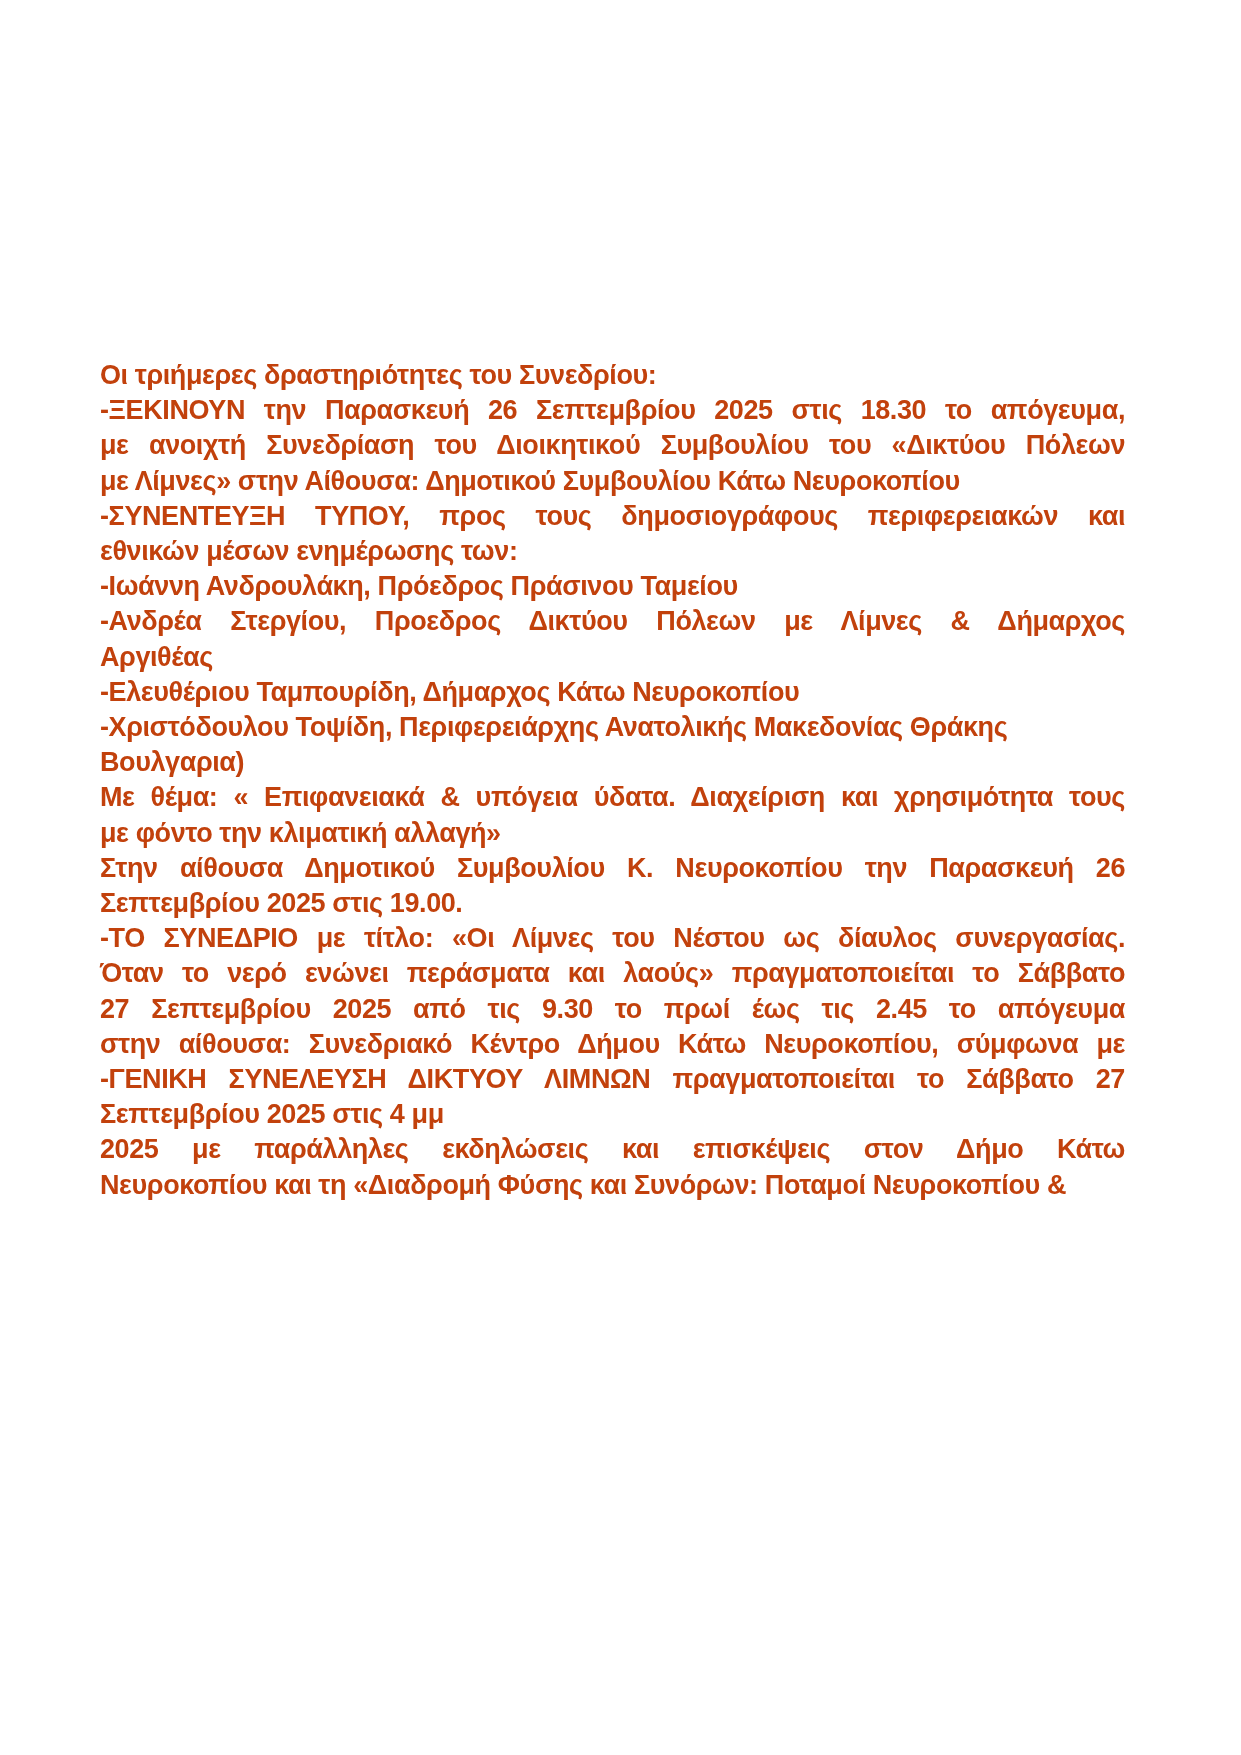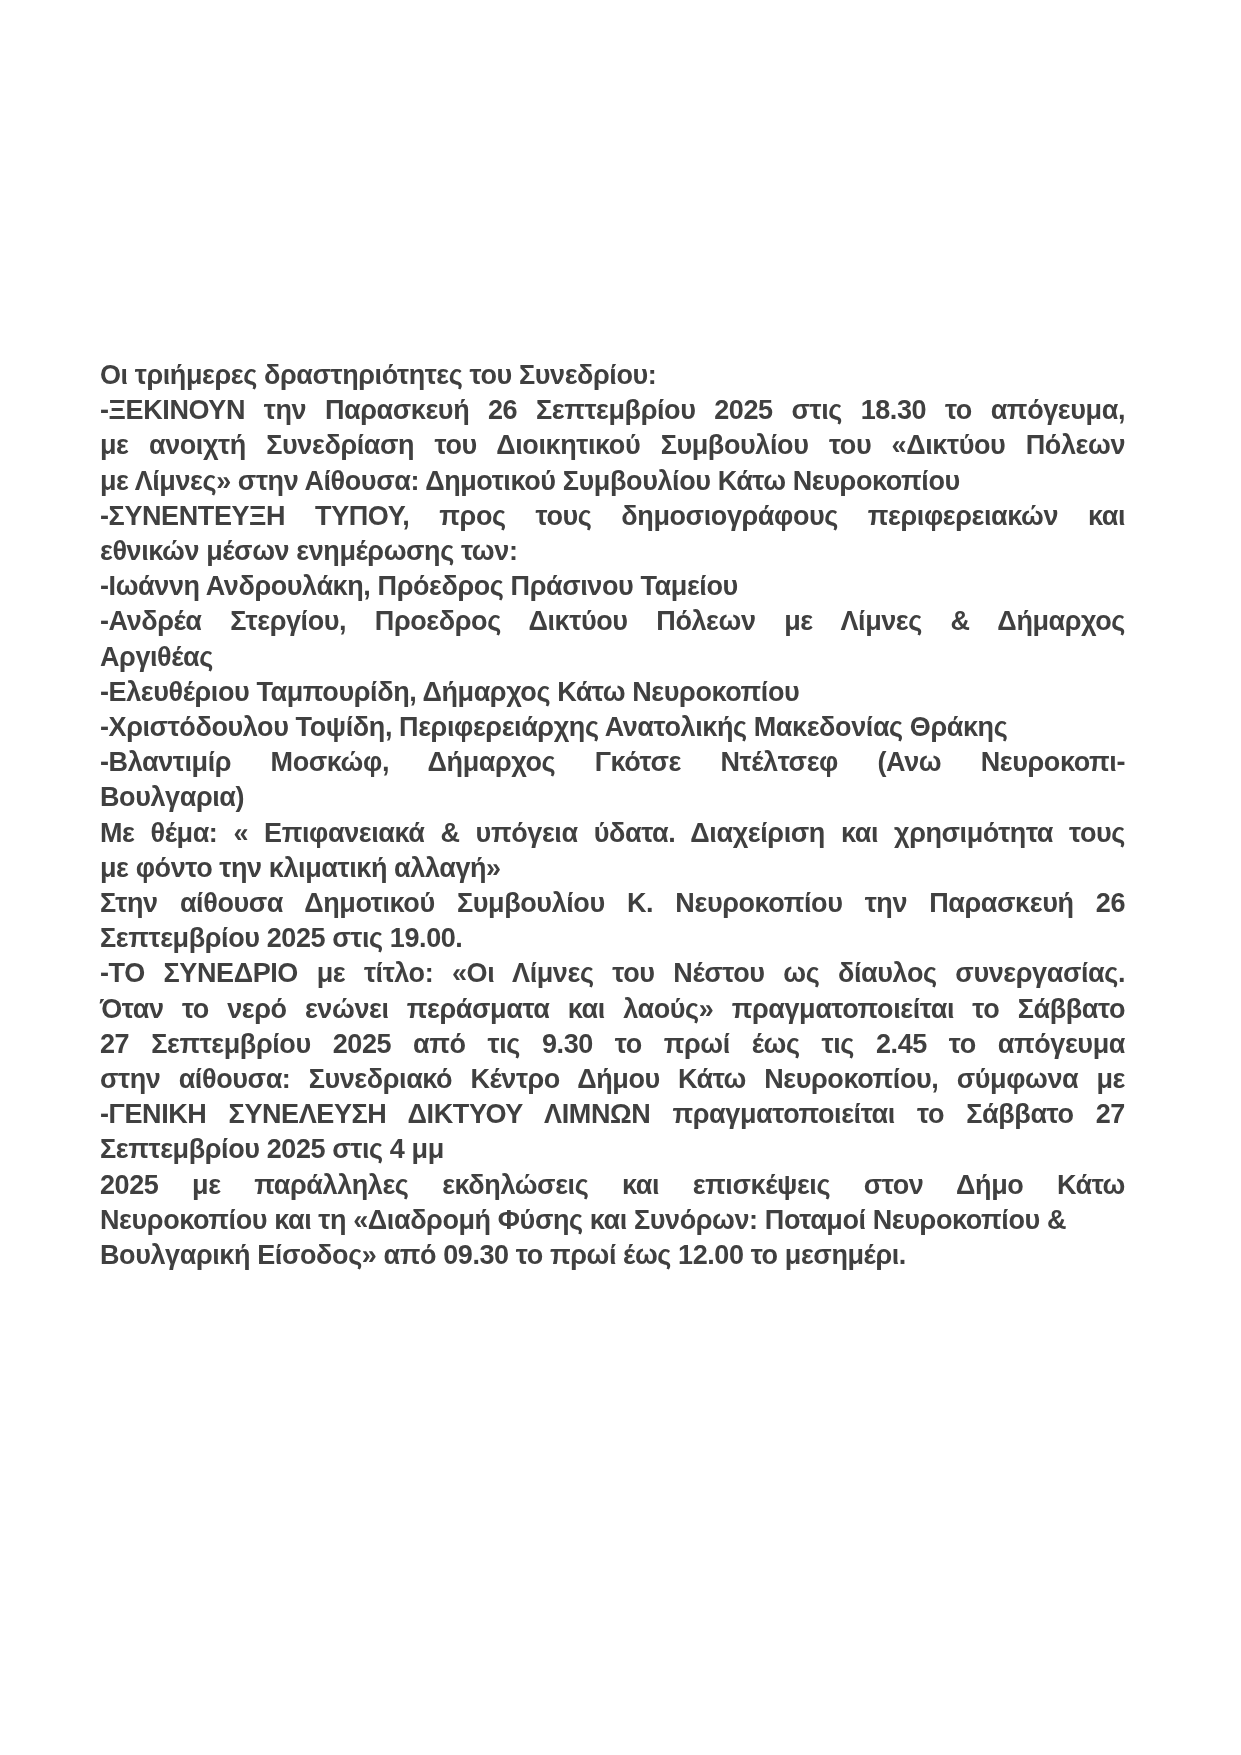--- a/index.html
+++ b/index.html
@@ -20,21 +20,21 @@
     top: 0;
     width: 1241px;
     height: 1755px;
     background: #ffffff;
   }
   .doc-body {
     position: absolute;
     left: 100px;
     top: 358px;
     width: 1025px;
-    color: #404040;
+    color: #c2410c;
     font-size: 27px;
     line-height: 35.2px;
     letter-spacing: -0.4px;
   }
   .line {
     width: 100%;
   }
   .line.justify {
     text-align: justify;
     text-align-last: justify;
@@ -55,29 +55,27 @@
       <div class="line justify"><span class="seg bold">-ΞΕΚΙΝΟΥΝ</span><span class="seg"> την Παρασκευή 26 Σεπτεμβρίου 2025 στις 18.30 το απόγευμα,</span></div>
       <div class="line justify"><span class="seg">με </span><span class="seg bold">ανοιχτή Συνεδρίαση του Διοικητικού Συμβουλίου του «Δικτύου Πόλεων</span></div>
       <div class="line"><span class="seg bold">με Λίμνες»</span><span class="seg"> στην Αίθουσα: Δημοτικού Συμβουλίου Κάτω Νευροκοπίου</span></div>
       <div class="line justify"><span class="seg">-ΣΥΝΕΝΤΕΥΞΗ ΤΥΠΟΥ, </span><span class="seg bold">προς τους δημοσιογράφους περιφερειακών και</span></div>
       <div class="line"><span class="seg bold">εθνικών μέσων ενημέρωσης των</span><span class="seg">:</span></div>
       <div class="line"><span class="seg bold">-Ιωάννη Ανδρουλάκη,</span><span class="seg"> Πρόεδρος Πράσινου Ταμείου</span></div>
       <div class="line justify"><span class="seg bold">-Ανδρέα Στεργίου,</span><span class="seg"> Προεδρος Δικτύου Πόλεων με Λίμνες &amp; Δήμαρχος</span></div>
       <div class="line"><span class="seg">Αργιθέας</span></div>
       <div class="line"><span class="seg bold">-Ελευθέριου Ταμπουρίδη,</span><span class="seg"> Δήμαρχος Κάτω Νευροκοπίου</span></div>
       <div class="line"><span class="seg">-</span><span class="seg bold">Χριστόδουλου Τοψίδη,</span><span class="seg"> Περιφερειάρχης Ανατολικής Μακεδονίας Θράκης</span></div>
-      <div class="line justify"><span class="seg bold">-Βλαντιμίρ Μοσκώφ,</span><span class="seg"> Δήμαρχος Γκότσε Ντέλτσεφ (Ανω Νευροκοπι-</span></div>
       <div class="line"><span class="seg">Βουλγαρια)</span></div>
       <div class="line justify"><span class="seg bold">Με θέμα: « Επιφανειακά &amp; υπόγεια ύδατα. Διαχείριση και χρησιμότητα τους</span></div>
       <div class="line"><span class="seg bold">με φόντο την κλιματική αλλαγή»</span></div>
       <div class="line justify"><span class="seg">Στην αίθουσα Δημοτικού Συμβουλίου Κ. Νευροκοπίου την Παρασκευή 26</span></div>
       <div class="line"><span class="seg">Σεπτεμβρίου 2025 στις 19.00.</span></div>
       <div class="line justify"><span class="seg bold">-ΤΟ ΣΥΝΕΔΡΙΟ με τίτλο: «Οι Λίμνες του Νέστου ως δίαυλος συνεργασίας.</span></div>
       <div class="line justify"><span class="seg bold">Όταν το νερό ενώνει περάσματα και λαούς»</span><span class="seg"> </span><span class="seg bold">πραγματοποιείται το Σάββατο</span></div>
       <div class="line justify"><span class="seg bold">27 Σεπτεμβρίου 2025</span><span class="seg"> από τις 9.30 το πρωί έως τις 2.45 το απόγευμα</span></div>
       <div class="line justify"><span class="seg">στην </span><span class="seg bold">αίθουσα: Συνεδριακό Κέντρο Δήμου Κάτω Νευροκοπίου, σύμφωνα με</span></div>
       <div class="line justify"><span class="seg bold">-ΓΕΝΙΚΗ ΣΥΝΕΛΕΥΣΗ ΔΙΚΤΥΟΥ ΛΙΜΝΩΝ</span><span class="seg"> πραγματοποιείται το Σάββατο 27</span></div>
       <div class="line"><span class="seg">Σεπτεμβρίου 2025 στις 4 μμ</span></div>
       <div class="line justify"><span class="seg">2025 με παράλληλες εκδηλώσεις και επισκέψεις στον Δήμο Κάτω</span></div>
       <div class="line"><span class="seg">Νευροκοπίου και τη «Διαδρομή Φύσης και Συνόρων: Ποταμοί Νευροκοπίου &amp;</span></div>
-      <div class="line"><span class="seg">Βουλγαρική Είσοδος» από 09.30 το πρωί έως 12.00 το μεσημέρι.</span></div>
     </div>
 </div>
 
 </body></html>

